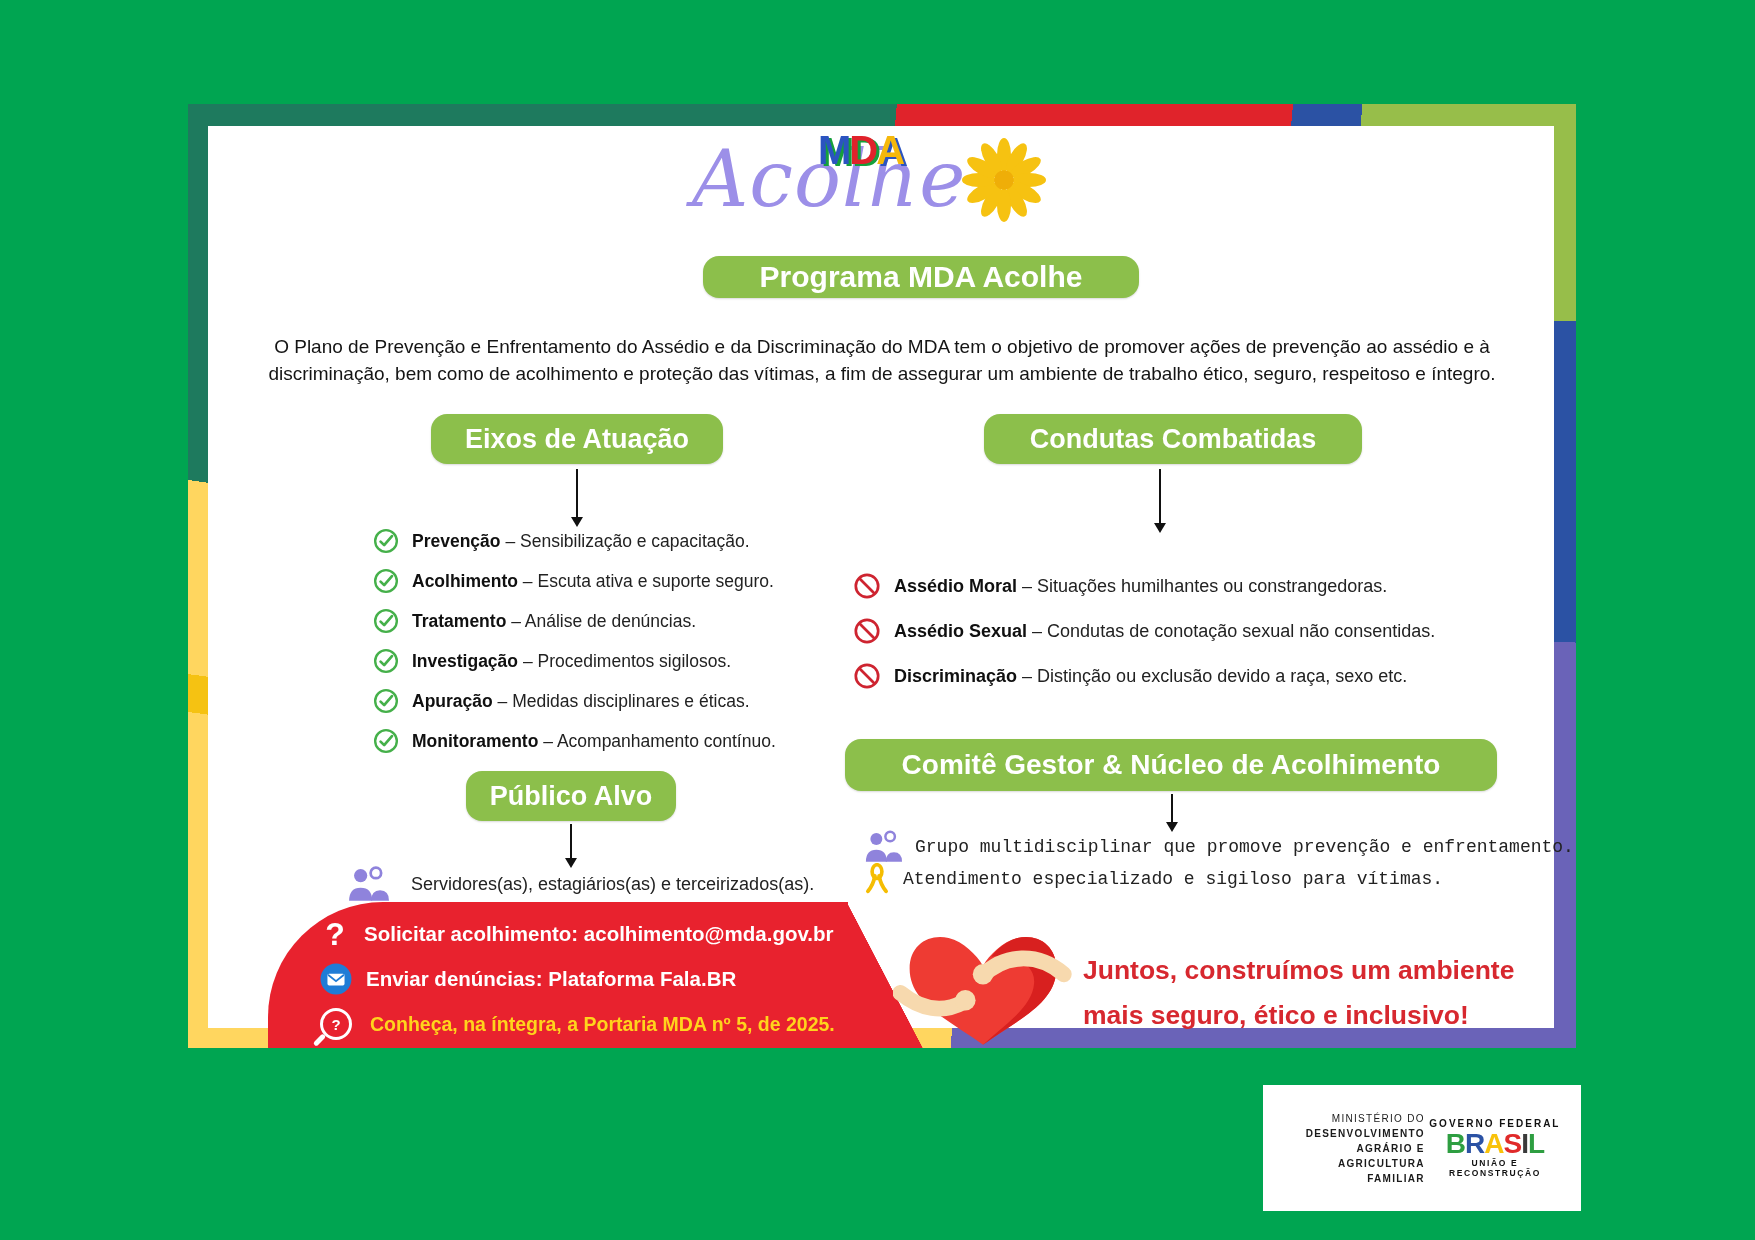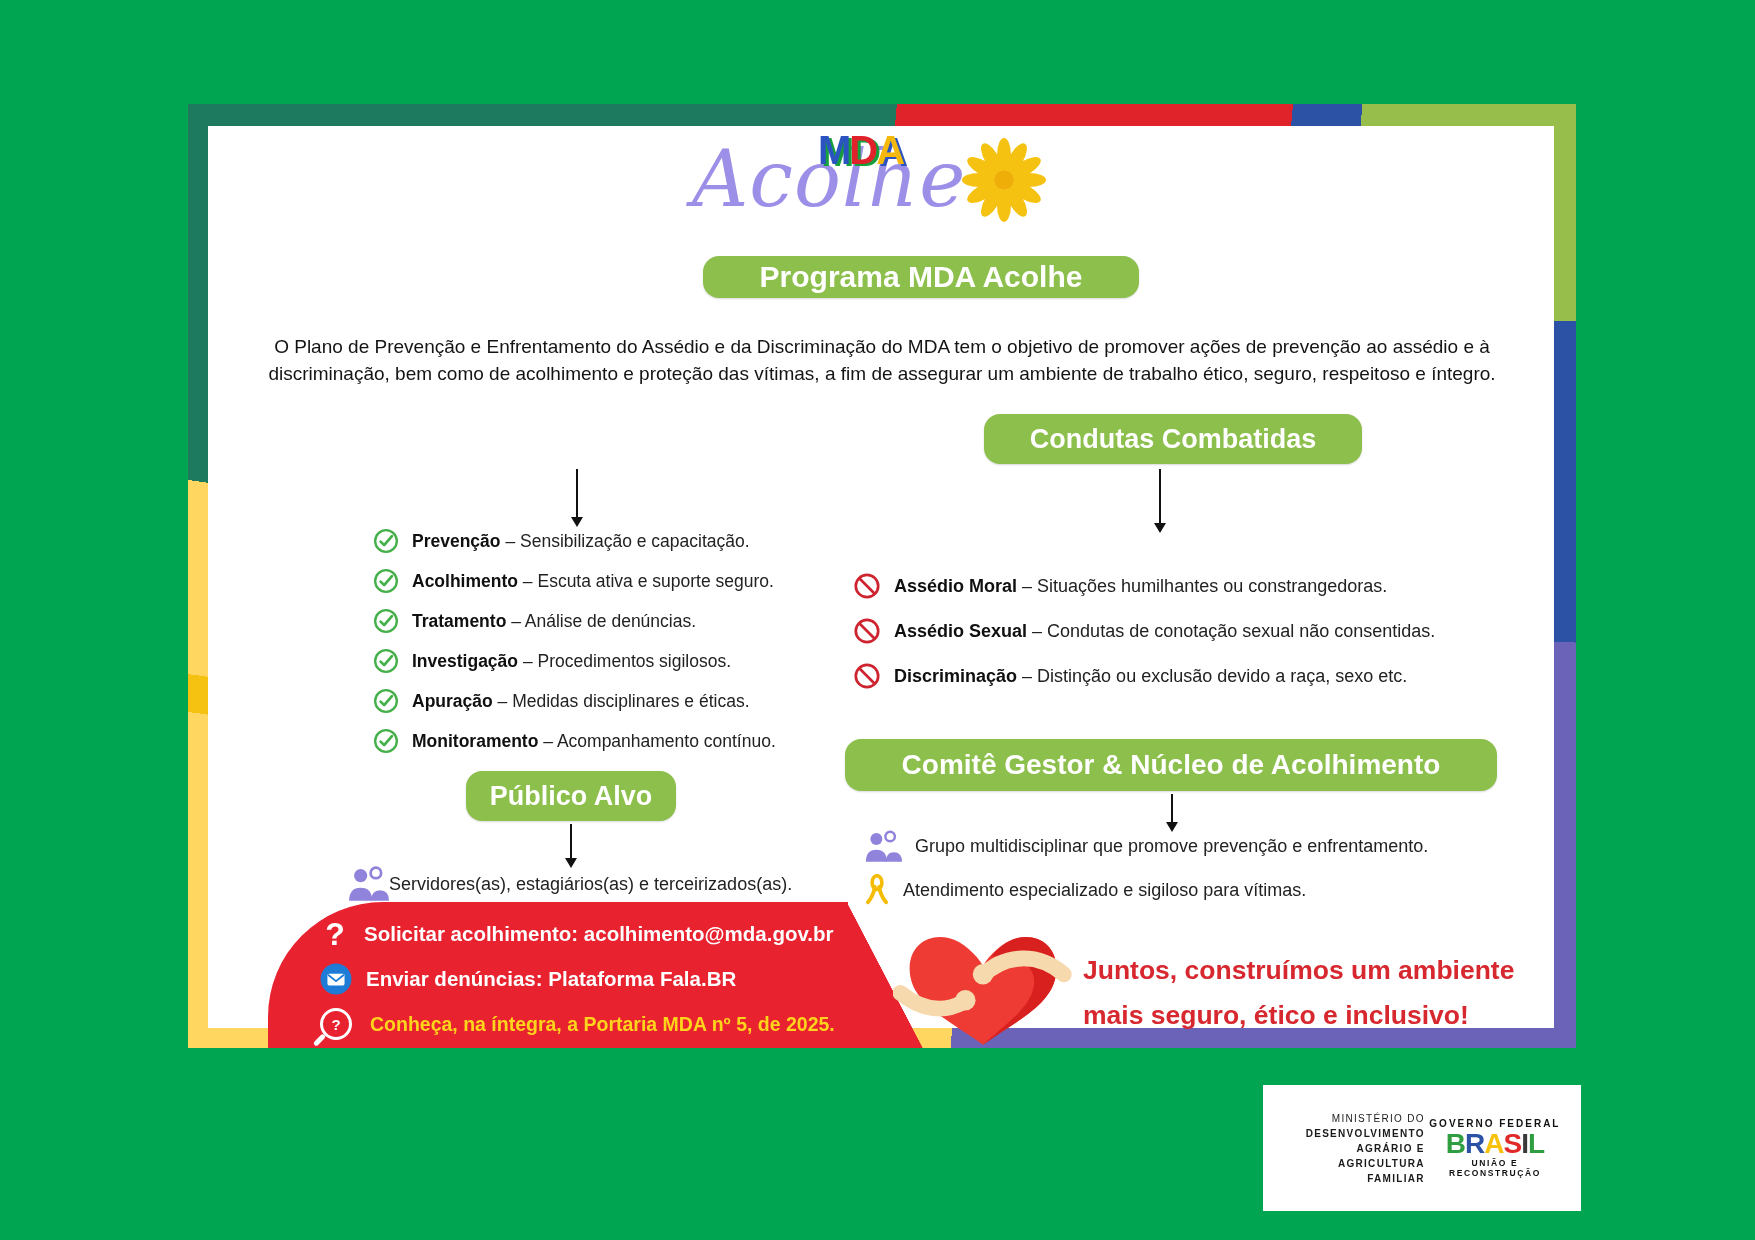--- a/index.html
+++ b/index.html
@@ -49,28 +49,28 @@
     border:6px solid transparent;border-top:10px solid #111;border-bottom:none;}
   .arrow1{left:576px;top:469px;height:48px;}
   .arrow2{left:1159px;top:469px;height:54px;}
   .arrow3{left:1171px;top:794px;height:28px;border-left-width:2px;}
   .arrow4{left:570px;top:824px;height:34px;}
 
   
   .vlist{position:absolute;display:flex;flex-direction:column;}
   .eixos-list{left:373px;top:528px;gap:14px;}
   .condutas-list{left:853px;top:572px;gap:17px;}
-  .comite-list{left:864px;top:830px;gap:11px;}
+  .comite-list{left:864px;top:830px;gap:0;font-family:Liberation Mono, monospace;}
   .row{display:flex;align-items:center;gap:13px;}
   .row .txt{font-size:17.5px;color:#222;white-space:nowrap;}
   .condutas-list .row .txt{font-size:18px;}
   .comite-list .row .txt,{font-size:18px;}
   .row .txt b{color:#101010;}
   .comite-list .txt,.publico-row .txt{font-size:18px;color:#222;white-space:nowrap;}
-  .publico-row{position:absolute;left:347px;top:866px;display:flex;align-items:center;gap:0;}
+  .publico-row{position:absolute;left:347px;top:866px;display:flex;align-items:center;gap:22px;}
 
   
   .banner{position:absolute;left:268px;top:902px;width:580px;height:146px;background:#E8222E;
     border-top-left-radius:115px;display:flex;flex-direction:column;gap:9px;
     padding:14px 0 0 52px;box-sizing:border-box;z-index:2;}
   .banner-slant{position:absolute;left:847px;top:902px;width:76px;height:146px;z-index:2;
     background:linear-gradient(to top right,#E8222E 49.6%,rgba(232,34,46,0) 50%);}
   .brow{display:flex;align-items:center;gap:14px;height:36px;}
   .brow .btxt{font-size:20.5px;font-weight:800;color:#ffffff;white-space:nowrap;}
   .brow.yellow .btxt{color:#FFD41C;font-size:19.5px;}
@@ -135,20 +135,21 @@
     <div class="mda">
       <span class="m1">M</span><span class="m2">D</span><span class="m3">A</span>
     </div>
     <div class="script">Acolhe</div>
   </div>
 
   <div class="pill pill-title">Programa MDA Acolhe</div>
 
   <div class="intro">O Plano de Prevenção e Enfrentamento do Assédio e da Discriminação do MDA tem o objetivo de promover ações de prevenção ao assédio e à discriminação, bem como de acolhimento e proteção das vítimas, a fim de assegurar um ambiente de trabalho ético, seguro, respeitoso e íntegro.</div>
 
+  <div class="pill pill-eixos">Eixos de Atuação</div>
   <div class="pill pill-condutas">Condutas Combatidas</div>
   <div class="pill pill-comite">Comitê Gestor &amp; Núcleo de Acolhimento</div>
   <div class="pill pill-publico">Público Alvo</div>
 
   <div class="arrow arrow1"></div>
   <div class="arrow arrow2"></div>
   <div class="arrow arrow3"></div>
   <div class="arrow arrow4"></div>
 
   <div class="vlist eixos-list">

